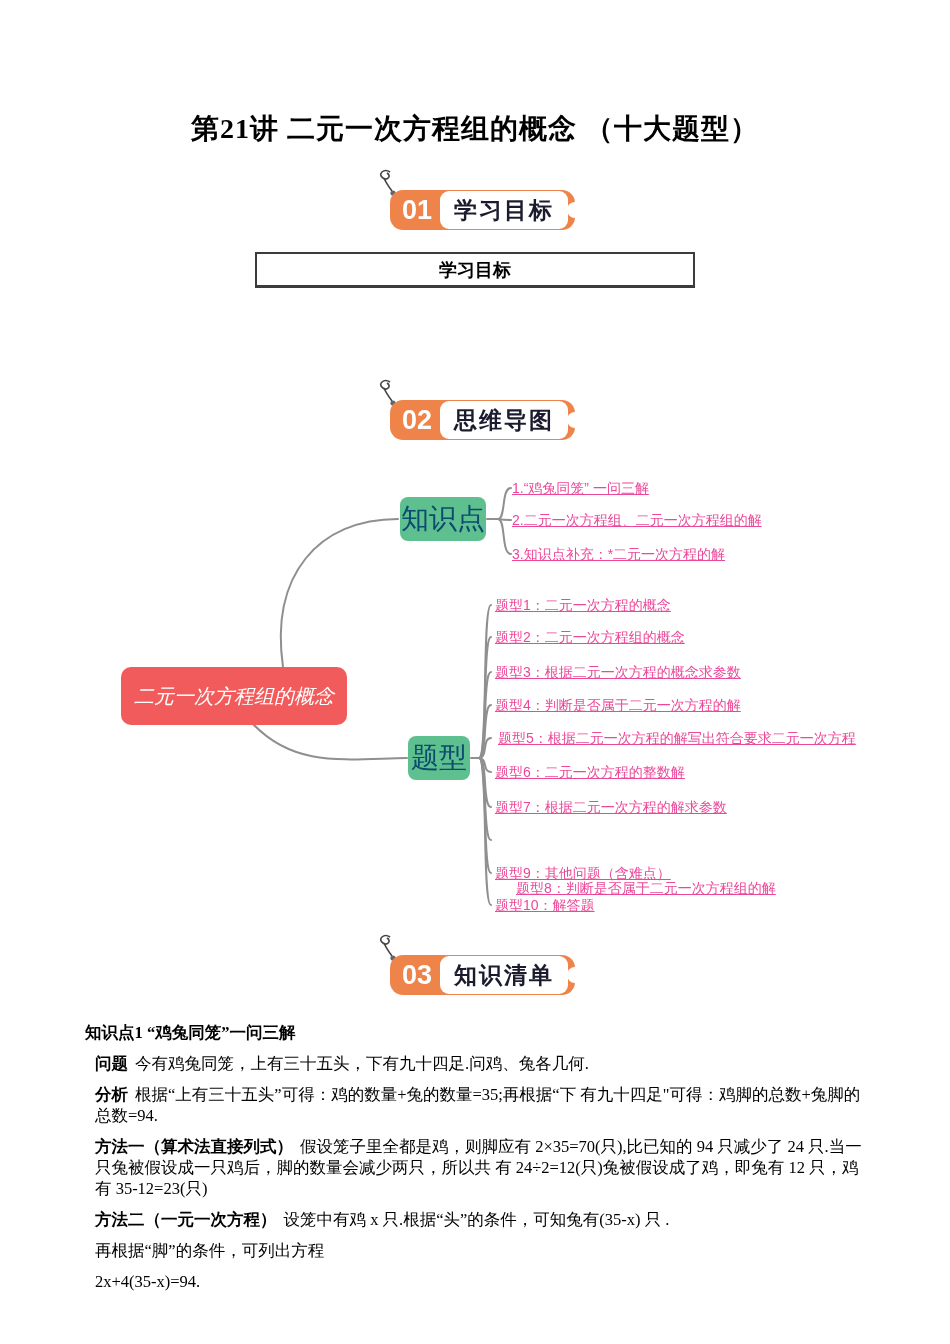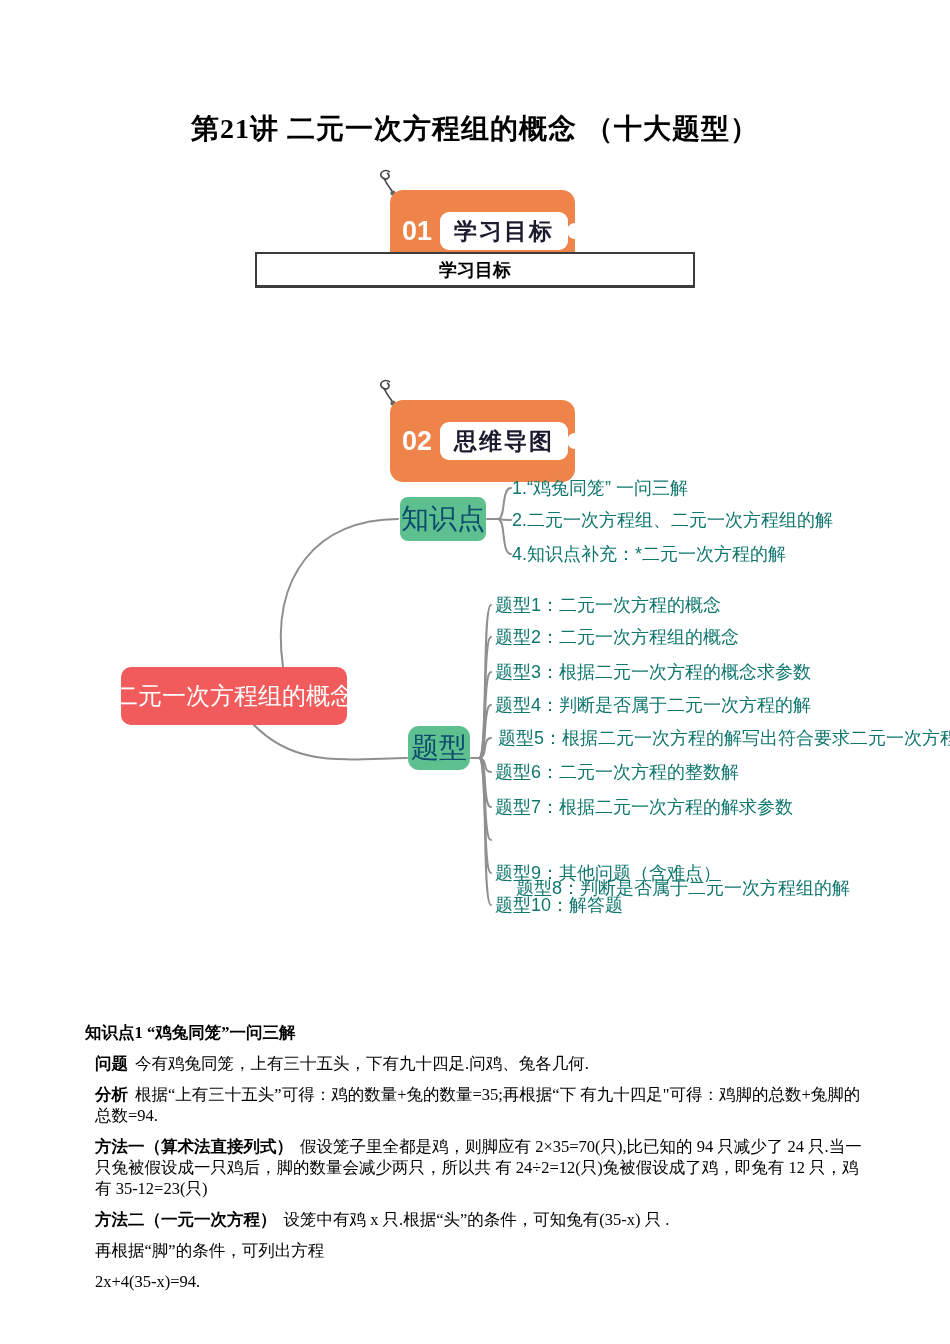--- a/index.html
+++ b/index.html
@@ -17,21 +17,21 @@
     font-family:"Liberation Serif","DejaVu Serif",serif;
   }
 
   
   .badge { position:absolute; left:374px; width:230px; height:90px; }
   .badge .pin { position:absolute; left:0; top:0; }
   .badge-box {
     position:absolute; left:16px; top:22px;
     display:inline-flex; align-items:center;
     background:var(--accent,#EE8449);
-    border-radius:13px; padding:22px 7px;
+    border-radius:13px; padding:1px 7px;
     font-family:"Liberation Sans","DejaVu Sans",sans-serif;
   }
   .badge-num {
     color:#ffffff; font-size:27px; font-weight:bold;
     padding:0 8px 0 5px; line-height:34px;
   }
   .badge-pill {
     position:relative; background:#ffffff; border-radius:9px;
     padding:4px 14px; font-size:23px; font-weight:bold;
     letter-spacing:2px; color:#1b1b2e; line-height:30px;
@@ -53,32 +53,33 @@
   .obj-body { padding:3px 6px 4px 6px; }
   .obj-item { font-size:17px; line-height:21px; }
 
   
   .mindmap { position:absolute; left:0; top:470px; width:950px; height:470px;
     font-family:"Liberation Sans","DejaVu Sans",sans-serif; }
   .mm-lines { position:absolute; left:0; top:0; }
   .mm-root {
     position:absolute; left:121px; top:197px; width:226px; height:58px;
     background:var(--root-red,#F25B5B); border-radius:10px;
-    color:#ffffff; font-size:24px; display:flex; align-items:center; justify-content:center;
+    color:#ffffff; font-size:20px; display:flex; align-items:center; justify-content:center;
     white-space:nowrap;
+    font-style:italic;
   }
   .mm-node {
     position:absolute; background:var(--node-green,#5EC08F); border-radius:8px;
     color:#0c4a6e; font-size:28px; display:flex; align-items:center; justify-content:center;
     white-space:nowrap;
   }
   .mm-knowledge { left:400px; top:27px; width:86px; height:44px; }
-  .mm-problem  { left:408px; top:256px; width:62px; height:44px;border-radius:11px; }
+  .mm-problem  { left:408px; top:266px; width:62px; height:44px; }
   .mm-item {
-    position:absolute; font-size:18px; color:#0f766e; white-space:nowrap; line-height:18px;
+    position:absolute; font-size:14px; color:#ec4899; white-space:nowrap; line-height:18px;text-decoration:underline;
   }
 
   
   .knowledge {
     position:absolute; left:85px; top:1022px; width:795px;
     font-size:16.5px; line-height:21px;
   }
   .k-heading { font-weight:bold; }
   .k-para { margin:10px; }
   .k-label { font-weight:bold; margin-right:7px; }
@@ -143,34 +144,46 @@
         <path d="M 479 288 C 488 288, 482 435, 491 435"></path>
       </g>
     </svg>
 
     <div class="mm-root">二元一次方程组的概念</div>
     <div class="mm-node mm-knowledge">知识点</div>
     <div class="mm-node mm-problem">题型</div>
 
     <div class="mm-item" style="left:512px; top:9px;">1.“鸡兔同笼” 一问三解</div>
     <div class="mm-item" style="left:512px; top:41px;">2.二元一次方程组、二元一次方程组的解</div>
-    <div class="mm-item" style="left:512px; top:75px;">4.知识点补充：*二元一次方程的解</div>
+    <div class="mm-item" style="left:512px; top:75px;">3.知识点补充：*二元一次方程的解</div>
 
     <div class="mm-item" style="left:495px; top:126px;">题型1：二元一次方程的概念</div>
     <div class="mm-item" style="left:495px; top:158px;">题型2：二元一次方程组的概念</div>
     <div class="mm-item" style="left:495px; top:193px;">题型3：根据二元一次方程的概念求参数</div>
     <div class="mm-item" style="left:495px; top:226px;">题型4：判断是否属于二元一次方程的解</div>
     <div class="mm-item" style="left:498px; top:259px;">题型5：根据二元一次方程的解写出符合要求二元一次方程</div>
     <div class="mm-item" style="left:495px; top:293px;">题型6：二元一次方程的整数解</div>
     <div class="mm-item" style="left:495px; top:328px;">题型7：根据二元一次方程的解求参数</div>
     <div class="mm-item" style="left:516px; top:361px;margin-top:48px;">题型8：判断是否属于二元一次方程组的解</div>
     <div class="mm-item" style="left:495px; top:394px;">题型9：其他问题（含难点）</div>
     <div class="mm-item" style="left:495px; top:426px;">题型10：解答题</div>
   </div>
 
+  <div class="badge" style="top:933px;">
+    <svg class="pin" width="30" height="32" viewBox="0 0 30 32">
+      <path d="M16 4 C 10 0, 3 6, 9 10 C 13 13, 18 8, 13 5" stroke="#444" stroke-width="1.6" fill="none"></path>
+      <path d="M10 10 C 12 15, 15 19, 18 23" stroke="#444" stroke-width="1.6" fill="none"></path>
+      <circle cx="19" cy="25" r="2.6" fill="#666"></circle>
+    </svg>
+    <div class="badge-box">
+      <span class="badge-num">03</span>
+      <span class="badge-pill">知识清单</span>
+      <span class="badge-notch"></span>
+    </div>
+  </div>
 
   <div class="knowledge">
     <div class="k-heading">知识点1 “鸡兔同笼”一问三解</div>
     <p class="k-para"><span class="k-label">问题</span><span>今有鸡兔同笼，上有三十五头，下有九十四足.问鸡、兔各几何.</span></p>
     <p class="k-para"><span class="k-label">分析</span><span>根据“上有三十五头”可得：鸡的数量+兔的数量=35;再根据“下 有九十四足"可得：鸡脚的总数+兔脚的总数=94.</span></p>
     <p class="k-para"><span class="k-label">方法一（算术法直接列式）</span><span>假设笼子里全都是鸡，则脚应有 2×35=70(只),比已知的 94 只减少了 24 只.当一只兔被假设成一只鸡后，脚的数量会减少两只，所以共 有 24÷2=12(只)兔被假设成了鸡，即兔有 12 只，鸡有 35-12=23(只)</span></p>
     <p class="k-para"><span class="k-label">方法二（一元一次方程）</span><span>设笼中有鸡 x 只.根据“头”的条件，可知兔有(35-x) 只 .</span></p>
     <p class="k-para"><span class="k-label"></span><span>再根据“脚”的条件，可列出方程</span></p>
     <p class="k-para"><span class="k-label"></span><span>2x+4(35-x)=94.</span></p>
   </div>

